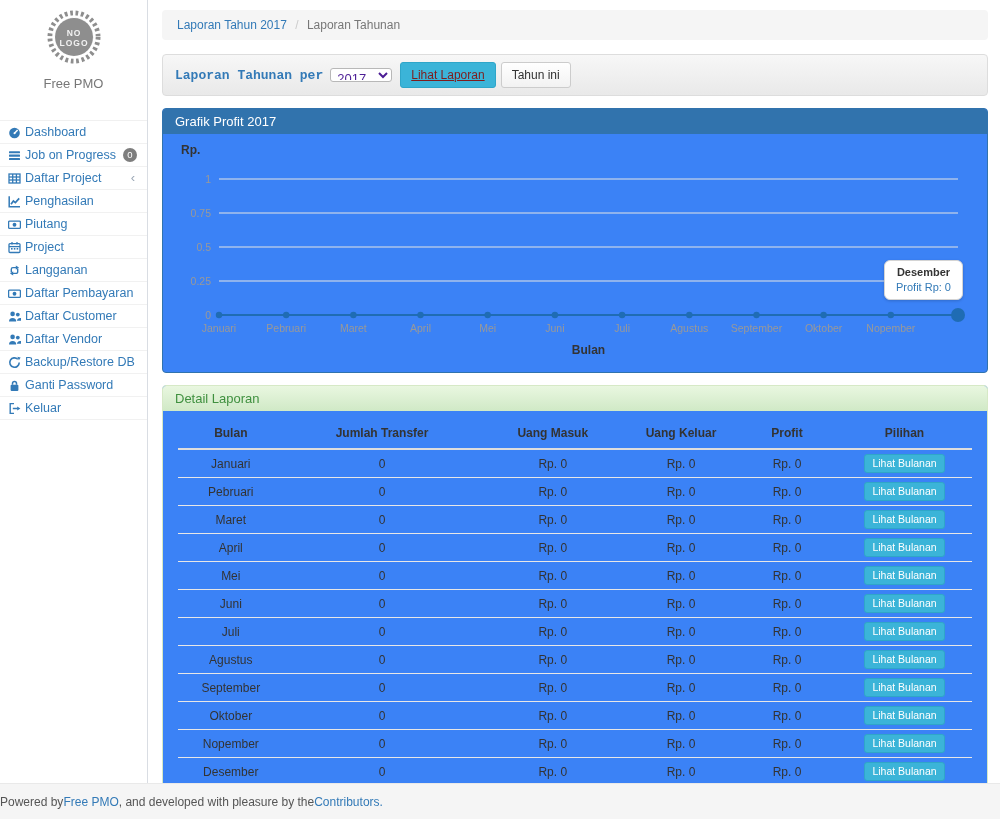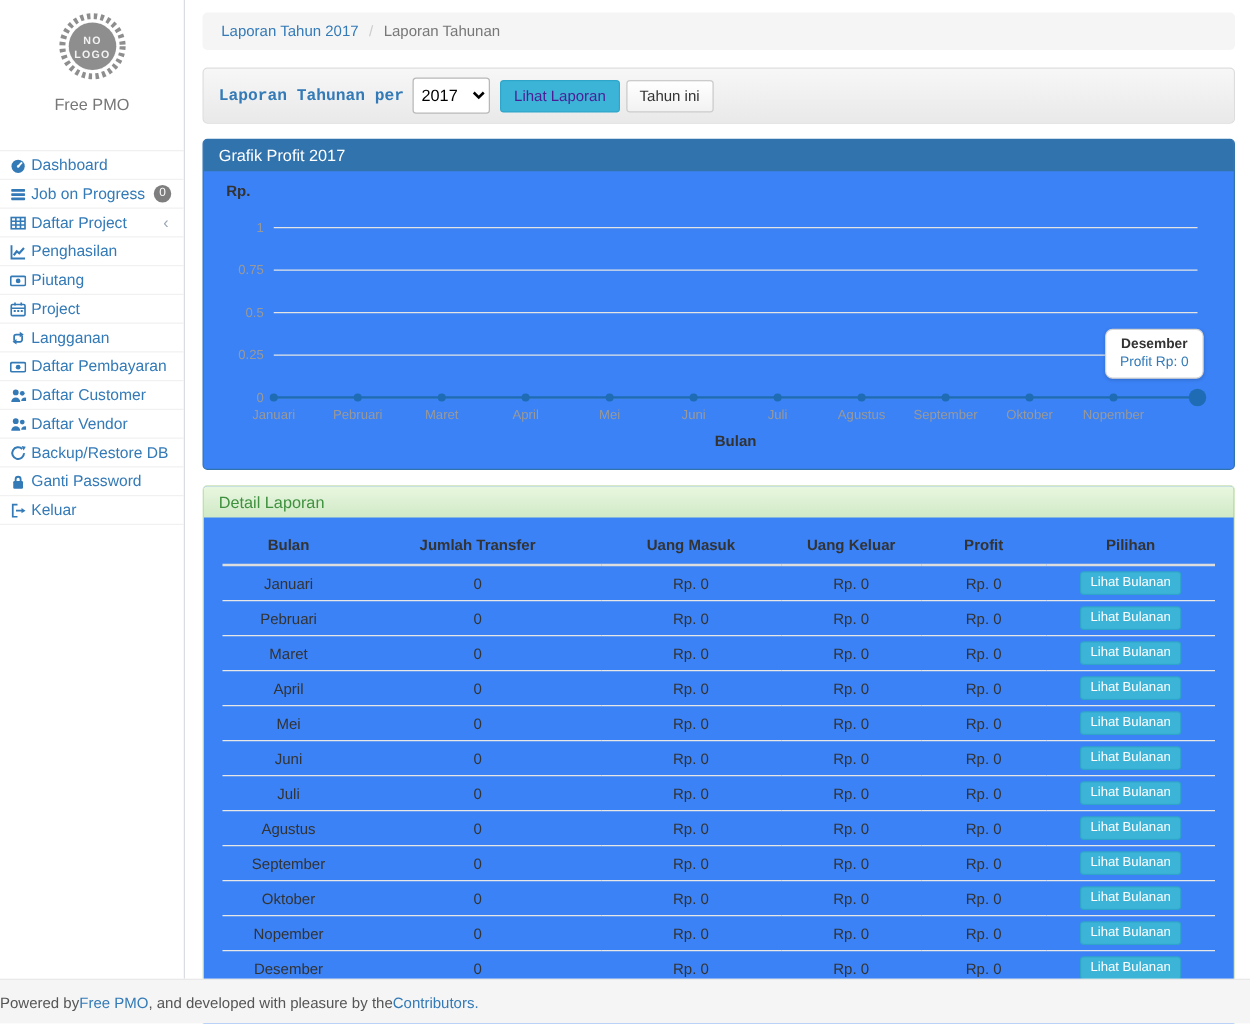--- a/index.html
+++ b/index.html
@@ -23,25 +23,25 @@
 
   
   .content{flex:1;padding:10px 12px 0 14px;background:#fff;}
   .breadcrumb{background:#f5f5f5;border-radius:4px;padding:8px 15px;font-size:12px;color:#777;}
   .breadcrumb a{color:#337ab7;text-decoration:none;cursor:pointer;}
   .breadcrumb .sep{color:#ccc;margin:0 5px;}
 
   .toolbar{margin-top:14px;background:linear-gradient(#f7f7f7,#e9e9e9);border:1px solid #ddd;
            border-radius:4px;padding:7px 12px;display:flex;align-items:center;}
   .toolbar-label{font-weight:bold;color:#337ab7;font-size:13px;margin-right:7px;font-family:Liberation Mono, monospace;}
-  .year-select{height:29px;width:62px;font-size:13px;border:1px solid #b8b8b8;border-radius:3px;
-               background:#fff;color:#000000;padding:1px 2px;}
+  .year-select{height:14px;width:62px;font-size:13px;border:1px solid #b8b8b8;border-radius:3px;
+               background:#fff;color:#4c1d95;padding:1px 2px;}
   .btn{display:inline-block;border-radius:3px;font-size:12px;padding:4px 10px;line-height:16px;
        cursor:pointer;border:1px solid transparent;}
-  .btn-info{background:#3bb4d8;border-color:#2fa6c9;color:#4c1d95;margin-left:8px;}
+  .btn-info{background:#3bb4d8;border-color:#2fa6c9;color:#7f1d1d;margin-left:8px;text-decoration:underline;}
   .btn-default{background:linear-gradient(#fff,#f2f2f2);border-color:#ccc;color:#333;margin-left:5px;}
 
   .panel{margin-top:12px;border-radius:4px;background:#3b82f6;}
   .panel-heading{padding:5px 12px;font-size:13px;border-radius:3px 3px 0 0;}
   .panel-primary{border:1px solid #3173ad;}
   .panel-primary .panel-heading{background:#3173ad;color:#fff;}
   .panel-success{border:1px solid #d6e9c6;}
   .panel-success .panel-heading{background:linear-gradient(#e9f7e0,#d0e9c6);color:#3f903f;}
 
   .chart-body{position:relative;padding:5px 10px 2px;}

